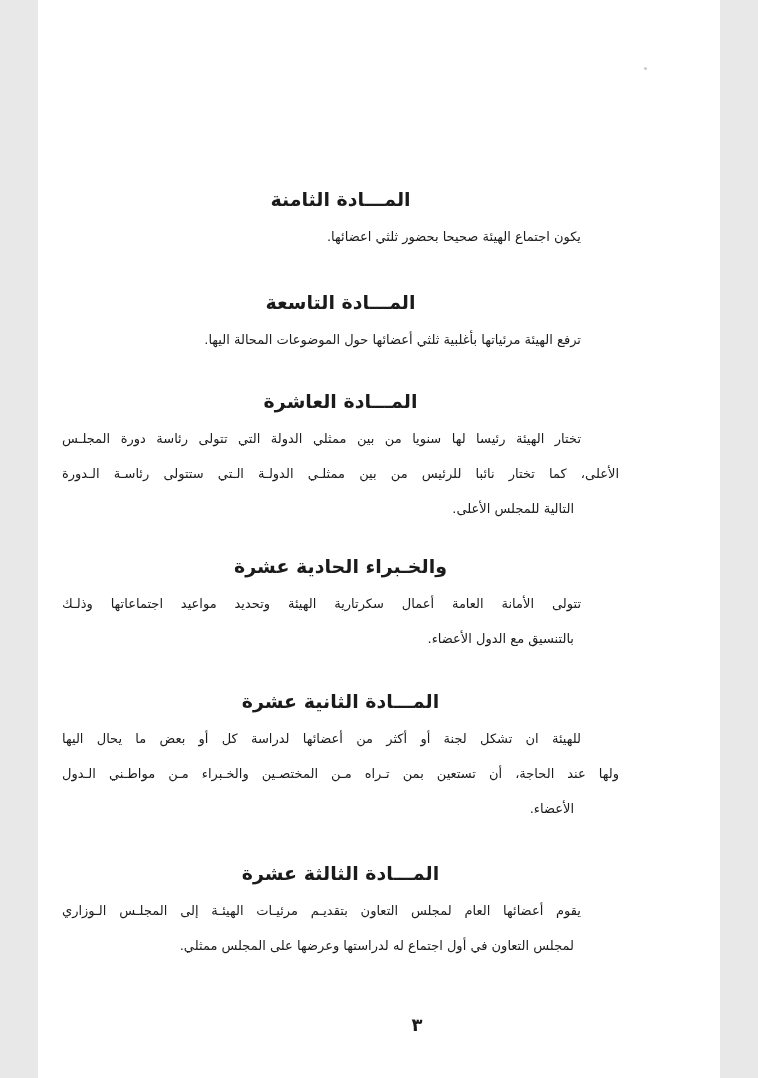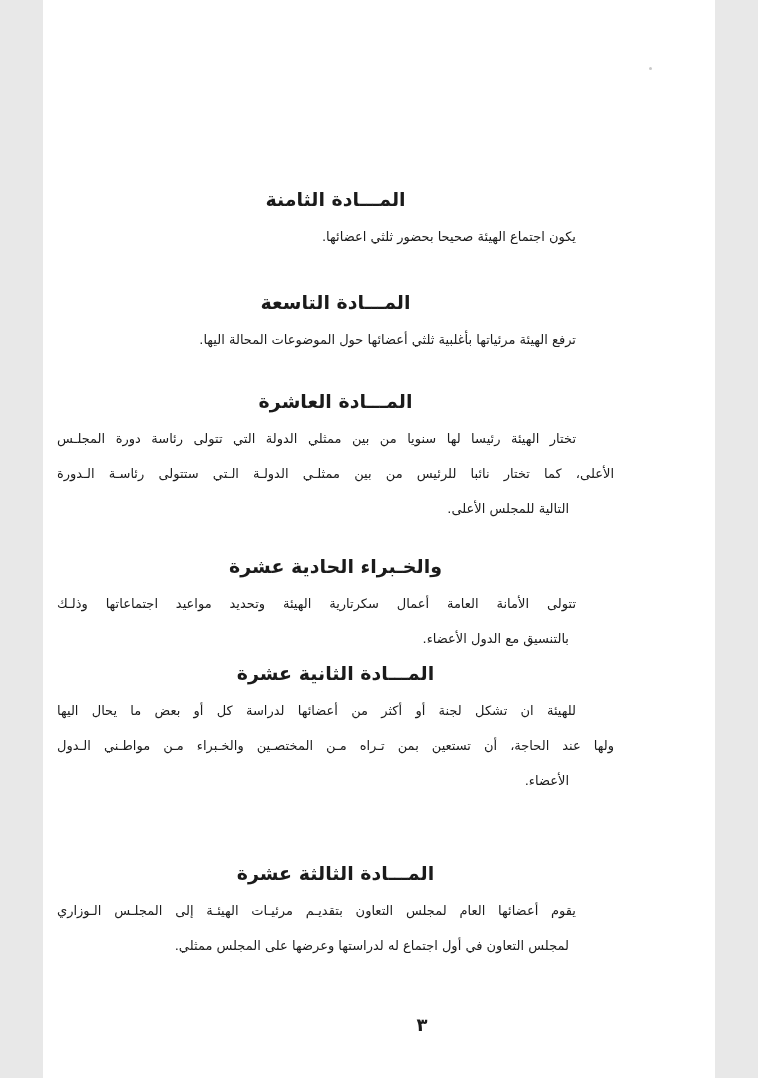--- a/index.html
+++ b/index.html
@@ -1,25 +1,24 @@
 <!DOCTYPE html>
 <html lang="ar" dir="rtl"><head>
 <meta charset="utf-8">
 <style>
   html,body { margin:0; padding:0; background:#e8e8e8; }
   .page {
     position:relative;
-    width:632px; height:1078px;
+    width:682px; height:1078px;
     margin:0 auto;
     background:#ffffff;
     overflow:hidden;
     direction:rtl;
     font-family:"DejaVu Sans", sans-serif;
     color:#1b1b1b;
-    padding-left:40px;
   }
   .article { position:absolute; right:101px; width:557px; }
   .heading {
     font-size:19px; font-weight:bold;
     text-align:center;
     margin:0 0 5px 0;
     line-height:30px;
   }
   .line {
     font-size:13px;
@@ -66,21 +65,21 @@
     <p class="line full">الأعلى، كما تختار نائبا للرئيس من بين ممثلـي الدولـة الـتي ستتولى رئاسـة الـدورة</p>
     <p class="line last">التالية للمجلس الأعلى.</p>
   </section>
 
   <section class="article" style="top:551px">
     <h2 class="heading">والخـبراء الحادية عشرة</h2>
     <p class="line first full">تتولى الأمانة العامة أعمال سكرتارية الهيئة وتحديد مواعيد اجتماعاتها  وذلـك</p>
     <p class="line last">بالتنسيق مع الدول الأعضاء.</p>
   </section>
 
-  <section class="article" style="top:658px">
+  <section class="article" style="top:686px">
     <h2 class="heading">المـــادة الثانية عشرة</h2>
     <p class="line first full">للهيئة ان تشكل لجنة أو أكثر من أعضائها لدراسة كل أو بعض ما يحال  اليها</p>
     <p class="line full">ولها عند الحاجة، أن تستعين بمن تـراه مـن المختصـين والخـبراء مـن مواطـني الـدول</p>
     <p class="line last">الأعضاء.</p>
   </section>
 
   <section class="article" style="top:858px">
     <h2 class="heading">المـــادة الثالثة عشرة</h2>
     <p class="line first full">يقوم أعضائها العام لمجلس التعاون  بتقديـم مرئيـات الهيئـة إلى المجلـس الـوزاري</p>
     <p class="line last">لمجلس التعاون في أول اجتماع له لدراستها وعرضها على المجلس ممثلي.</p>

